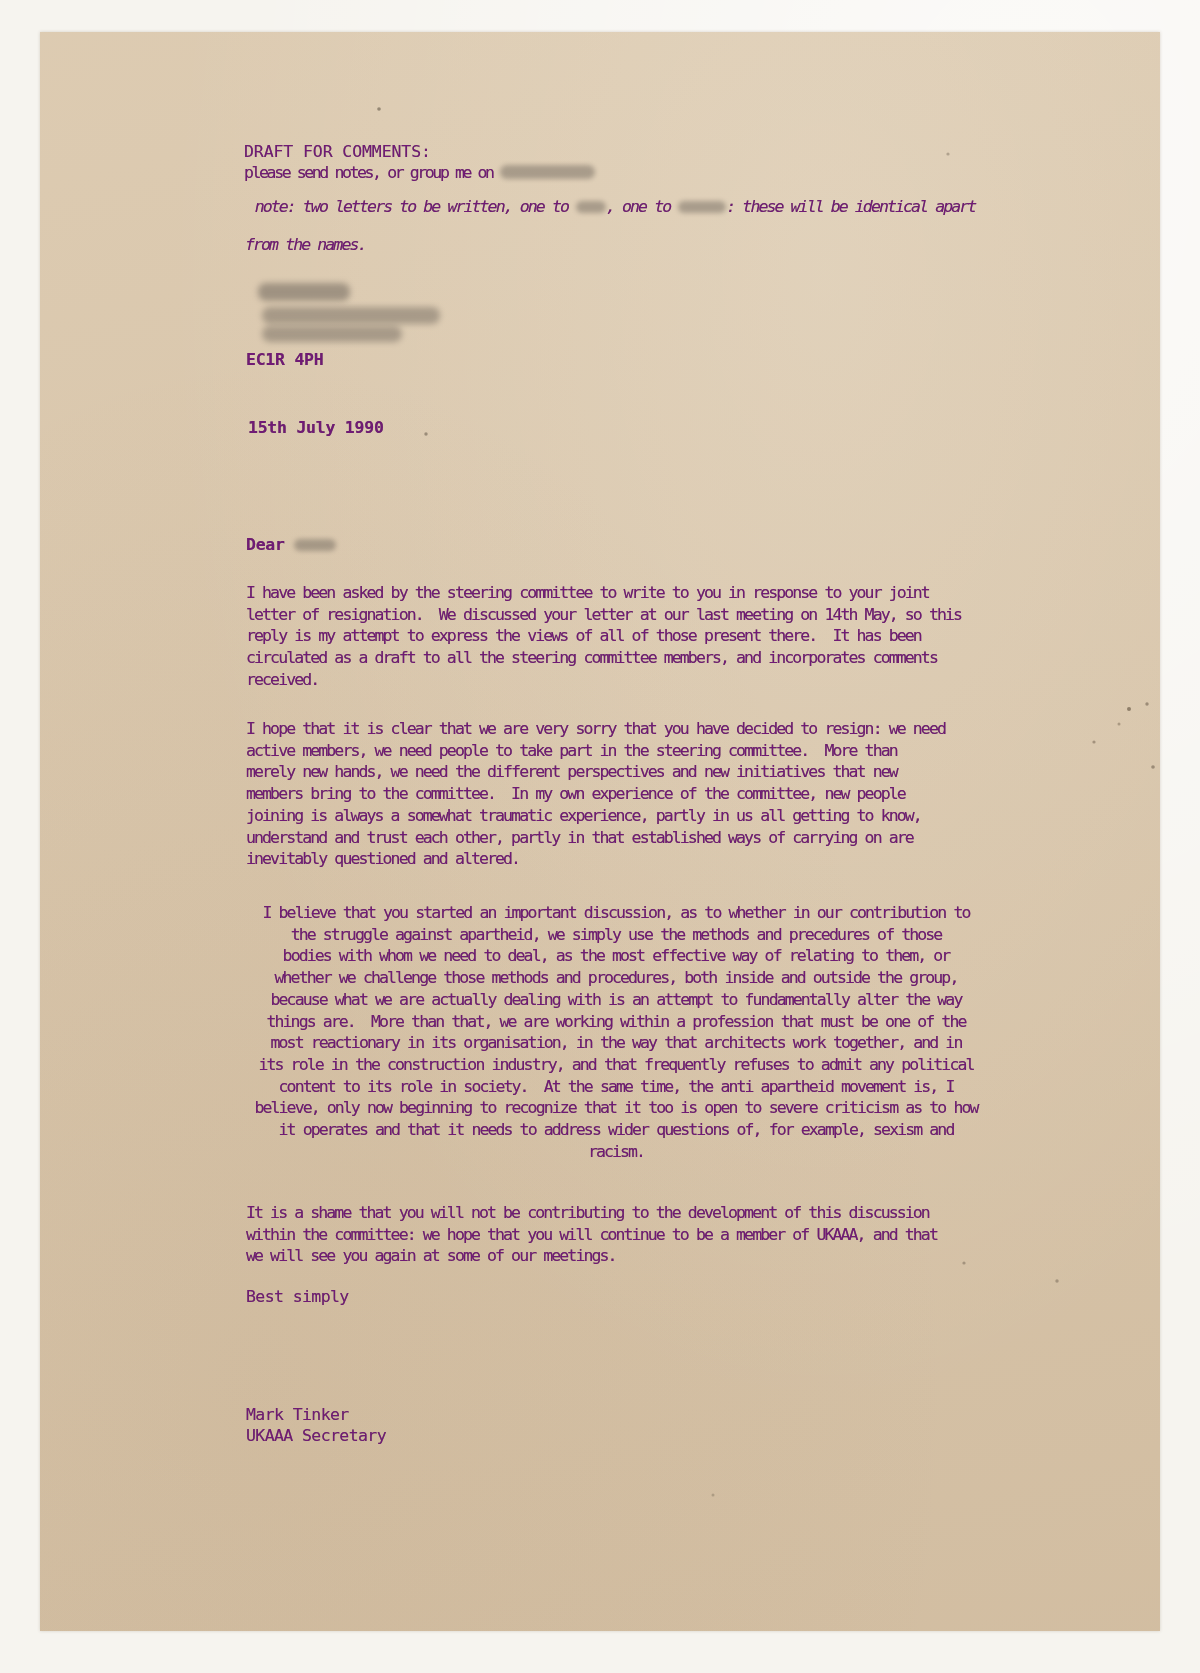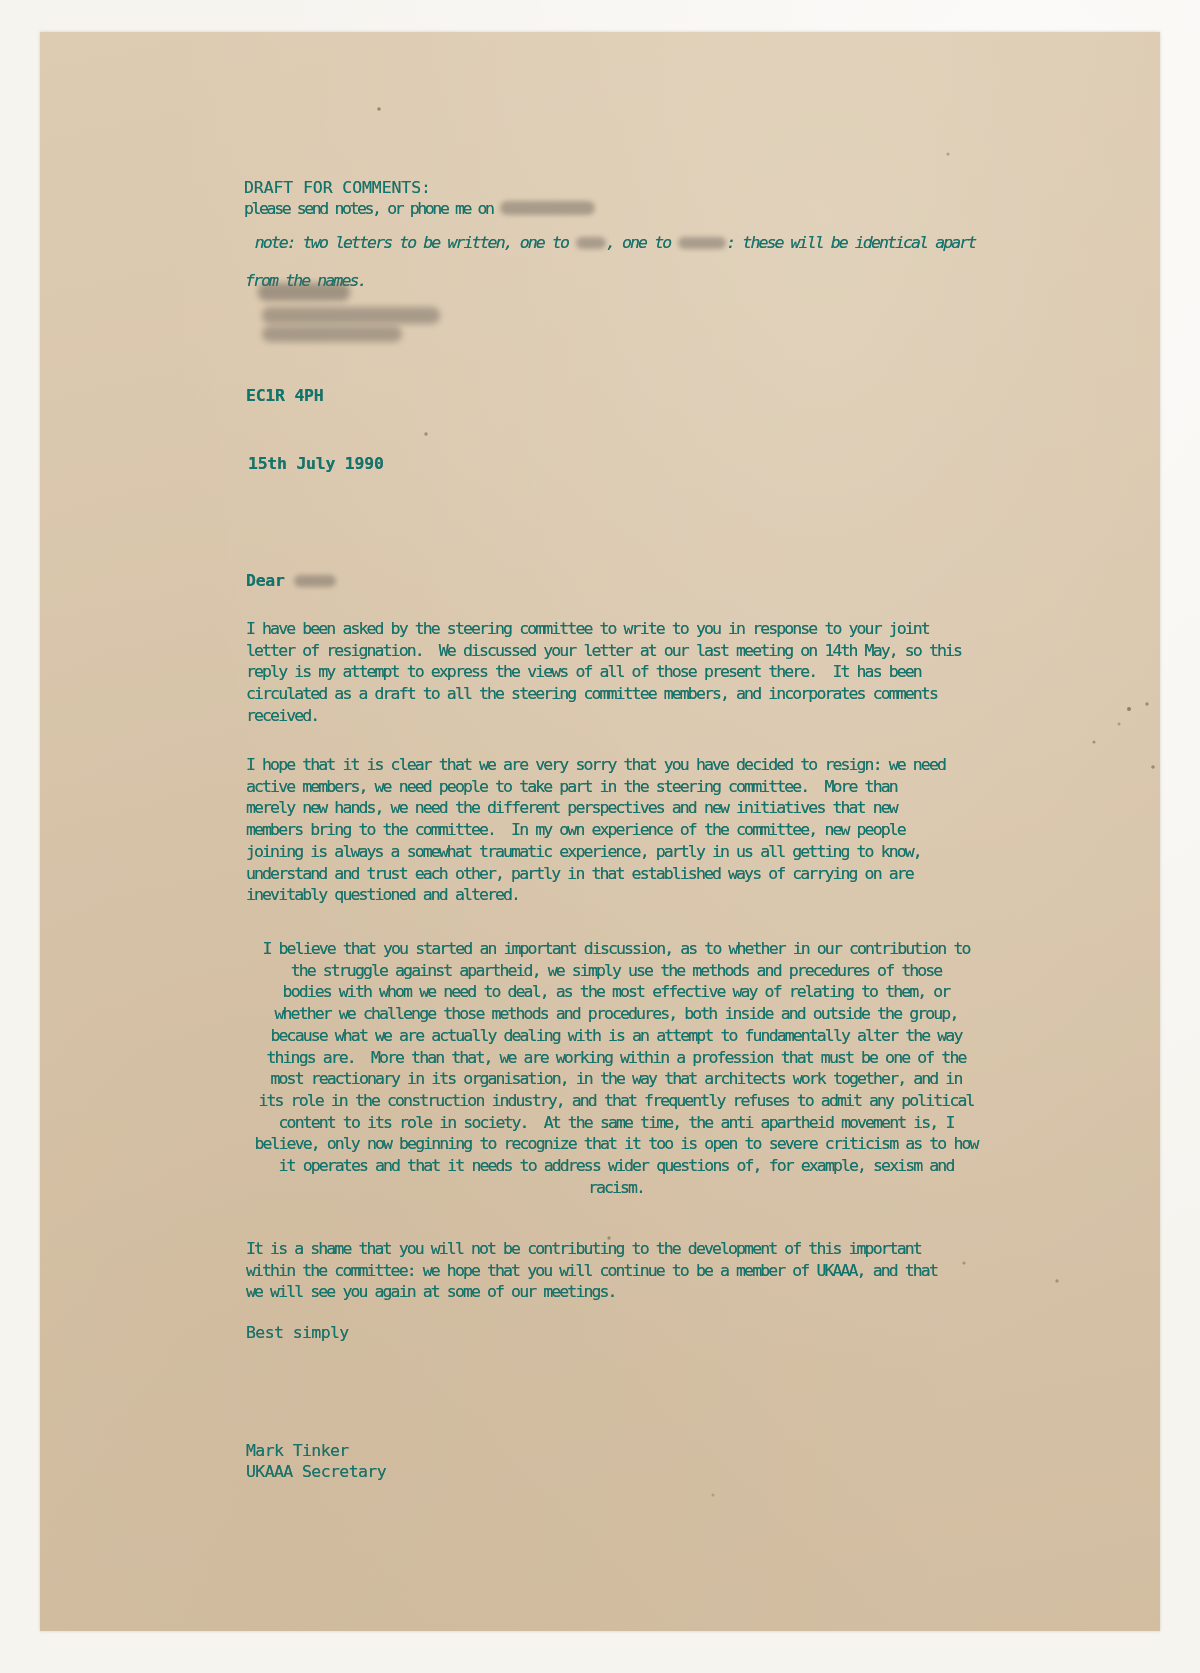--- a/index.html
+++ b/index.html
@@ -20,28 +20,27 @@
     position:absolute;left:40px;top:32px;width:1120px;height:1599px;
     background:
       radial-gradient(ellipse at 70% 15%, rgba(255,252,244,.18), transparent 60%),
       radial-gradient(ellipse at 20% 85%, rgba(150,115,75,.07), transparent 55%),
       linear-gradient(168deg, rgba(255,248,235,.10), rgba(140,105,65,.09)),
       #d9c6ab;
     box-shadow:0 0 3px rgba(120,100,75,.25);
   }
   .txt{
     position:absolute;
-    color:#0f766e;
+    color:#701a75;
     font-size:16.5px;
     line-height:21.7px;
     letter-spacing:-1.9px;
     white-space:pre-wrap;
     width:740px;
     text-shadow:0 0 .6px rgba(85,76,66,.65);
-    margin-top:36px;
   }
   .title{letter-spacing:-.1px;}
   .subtitle{letter-spacing:-2.4px;}
   .wide{letter-spacing:-.25px;font-weight:bold;}
   .mid{letter-spacing:-.6px;}
   .ital{font-style:italic;}
   .redact{
     display:inline-block;
     background:#6e655b;
     opacity:.48;
@@ -78,21 +77,21 @@
 </head>
 <body>
 
 <div class="scan-bg"></div>
 
 <div class="paper"></div>
 
 <div class="specks"></div>
 
 <div class="txt title" style="left:244px;top:141px;">DRAFT FOR COMMENTS:</div>
-<div class="txt subtitle" style="left:244px;top:162px;"><span>please send notes, or phone me on </span><span class="redact" style="width:95px;height:14px;"></span></div>
+<div class="txt subtitle" style="left:244px;top:162px;"><span>please send notes, or group me on </span><span class="redact" style="width:95px;height:14px;"></span></div>
 
 <div class="txt ital" style="left:245px;top:196px;text-align:center;"><span>note: two letters to be written, one to </span><span class="redact" style="width:30px;"></span><span>, one to </span><span class="redact" style="width:48px;"></span><span>: these will be identical apart</span></div>
 <div class="txt ital" style="left:245px;top:234px;">from the names.</div>
 
 <div class="redact-abs" style="left:258px;top:283px;width:92px;height:18px;opacity:.55;"></div>
 <div class="redact-abs" style="left:262px;top:307px;width:178px;height:17px;"></div>
 <div class="redact-abs" style="left:262px;top:326px;width:140px;height:16px;"></div>
 <div class="txt wide" style="left:246px;top:349px;">EC1R 4PH</div>
 
 <div class="txt wide" style="left:248px;top:417px;">15th July 1990</div>
@@ -116,20 +115,20 @@
 bodies with whom we need to deal, as the most effective way of relating to them, or
 whether we challenge those methods and procedures, both inside and outside the group,
 because what we are actually dealing with is an attempt to fundamentally alter the way
 things are.  More than that, we are working within a profession that must be one of the
 most reactionary in its organisation, in the way that architects work together, and in
 its role in the construction industry, and that frequently refuses to admit any political
 content to its role in society.  At the same time, the anti apartheid movement is, I
 believe, only now beginning to recognize that it too is open to severe criticism as to how
 it operates and that it needs to address wider questions of, for example, sexism and
 racism.</div>
-<div class="txt" style="left:246px;top:1202px;">It is a shame that you will not be contributing to the development of this important
+<div class="txt" style="left:246px;top:1202px;">It is a shame that you will not be contributing to the development of this discussion
 within the committee: we hope that you will continue to be a member of UKAAA, and that
 we will see you again at some of our meetings.</div>
 
 <div class="txt mid" style="left:246px;top:1286px;">Best simply</div>
 
 <div class="txt mid" style="left:246px;top:1404px;">Mark Tinker</div>
 <div class="txt mid" style="left:246px;top:1425px;">UKAAA Secretary</div>
 
 </body></html>

